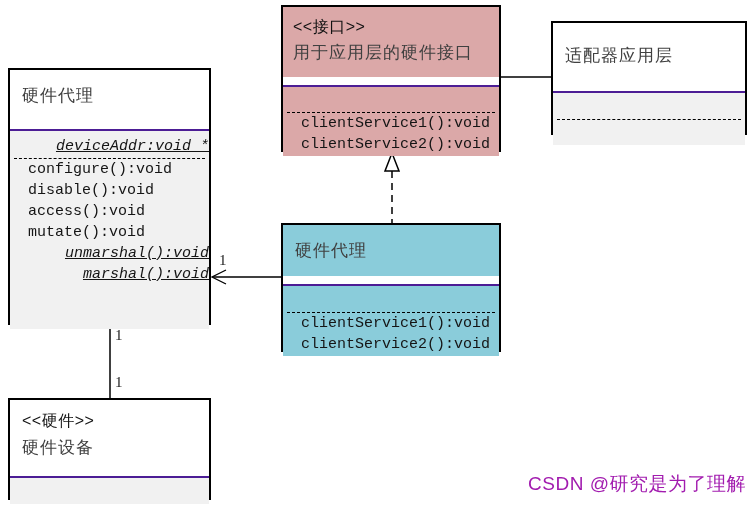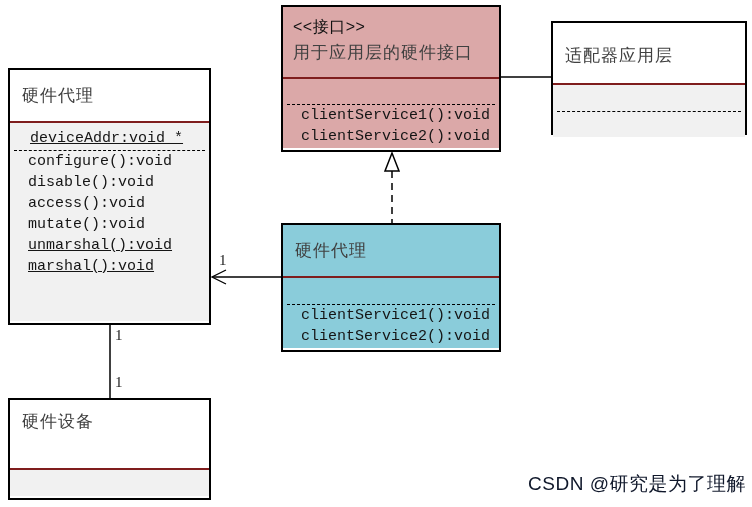--- a/index.html
+++ b/index.html
@@ -3,42 +3,42 @@
 <meta charset="utf-8">
 <style>
   html,body { margin:0; padding:0; background:#ffffff; }
   .canvas {
     position:relative; width:752px; height:507px; background:#ffffff;
     font-family:"Liberation Sans", sans-serif; overflow:hidden;
   }
   .umlbox { position:absolute; border:2px solid #000; box-sizing:border-box; background:#fff; }
   .compartment { box-sizing:border-box; overflow:hidden; }
   .title-comp { background:#ffffff; }
-  .body-comp { border-top:2px solid #7f1d1d; background:#f1f1f1; }
+  .body-comp { border-top:2px solid #4c1d95; background:#f1f1f1;margin-top:8px; }
   .pink .title-comp, .pink .body-comp { background:#dba8a8; }
   .blue .title-comp, .blue .body-comp { background:#8accda; }
   .cjk { font-size:17px; color:#404040; letter-spacing:1px; }
   .stereo { font-size:16px; color:#111; letter-spacing:0.5px; }
   .mono {
     font-family:"Liberation Mono","DejaVu Sans Mono",monospace;
     font-size:15px; line-height:21px; color:#151515; white-space:pre;
   }
   .attr-line { line-height:22px; padding-left:20px; }
   .method-line { padding-left:18px; }
-  .abstract { text-decoration:underline; }
+  .abstract { font-style:italic; text-decoration:underline;text-align:right; }
   .dashsep { border-top:1px dashed #000; height:0; margin:0 4px; }
   .spacer { width:100%; }
   .mult {
     position:absolute; font-family:"Liberation Serif","DejaVu Serif",serif;
     font-size:15px; color:#222; line-height:15px;
   }
   .svg-overlay { position:absolute; left:0; top:0; pointer-events:none; }
   .watermark {
     position:absolute; right:6px; top:471px; width:400px; text-align:right;
-    font-size:19px; color:#0f172a; letter-spacing:0.5px;
+    font-size:19px; color:#a21caf; letter-spacing:0.5px;
   }
 </style>
 </head>
 <body>
 
 <div class="canvas">
 
   <svg class="svg-overlay" width="752" height="507">
 
     <line x1="501" y1="77" x2="551" y2="77" stroke="#000" stroke-width="1.5"></line>
@@ -98,20 +98,21 @@
     <div class="compartment body-comp" style="height:72px;">
       <div class="spacer" style="height:26px;"></div>
       <div class="dashsep"></div>
       <div class="mono method-line">clientService1():void</div>
       <div class="mono method-line">clientService2():void</div>
     </div>
   </div>
 
   <div class="umlbox" style="left:8px; top:398px; width:203px; height:102px;">
     <div class="compartment title-comp" style="height:68px; padding:8px 0 0 12px;">
+      <div class="stereo" style="line-height:26px;">&lt;&lt;硬件&gt;&gt;</div>
       <div class="cjk" style="line-height:27px;">硬件设备</div>
     </div>
     <div class="compartment body-comp" style="height:28px;"></div>
   </div>
 
   <div class="mult" style="left:219px; top:253px;">1</div>
   <div class="mult" style="left:115px; top:328px;">1</div>
   <div class="mult" style="left:115px; top:375px;">1</div>
 
   <div class="watermark">CSDN @研究是为了理解</div>

